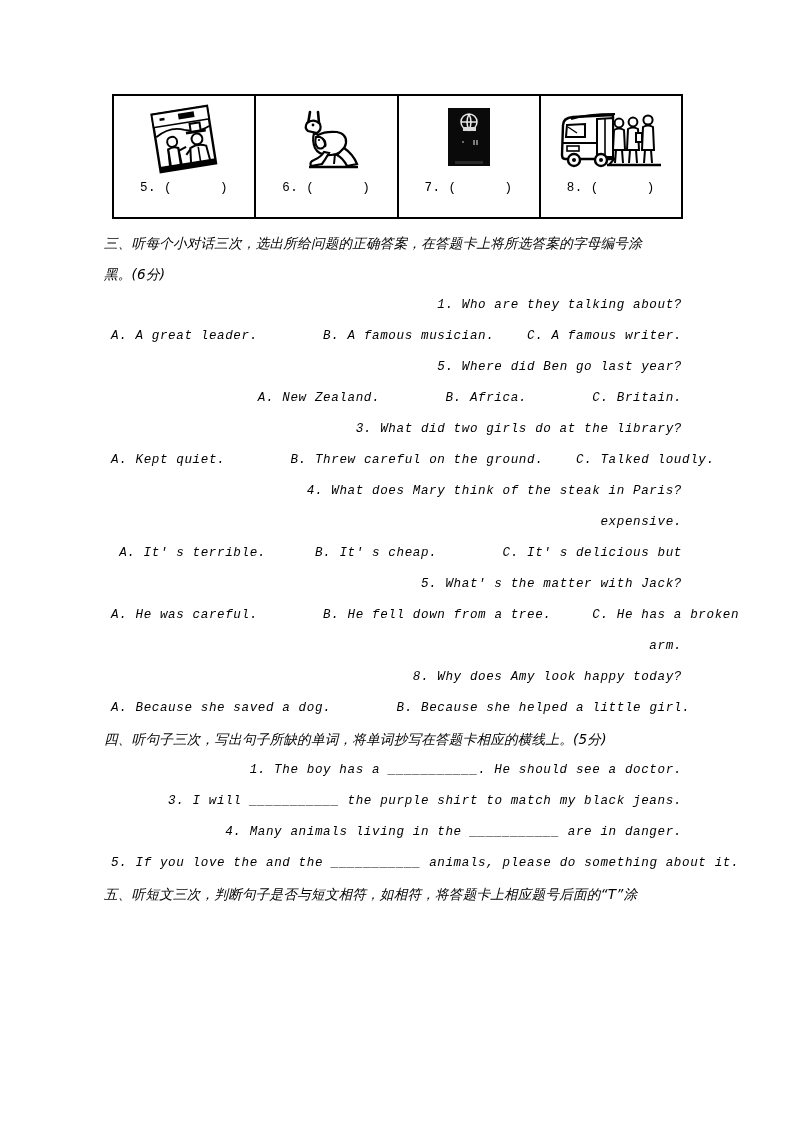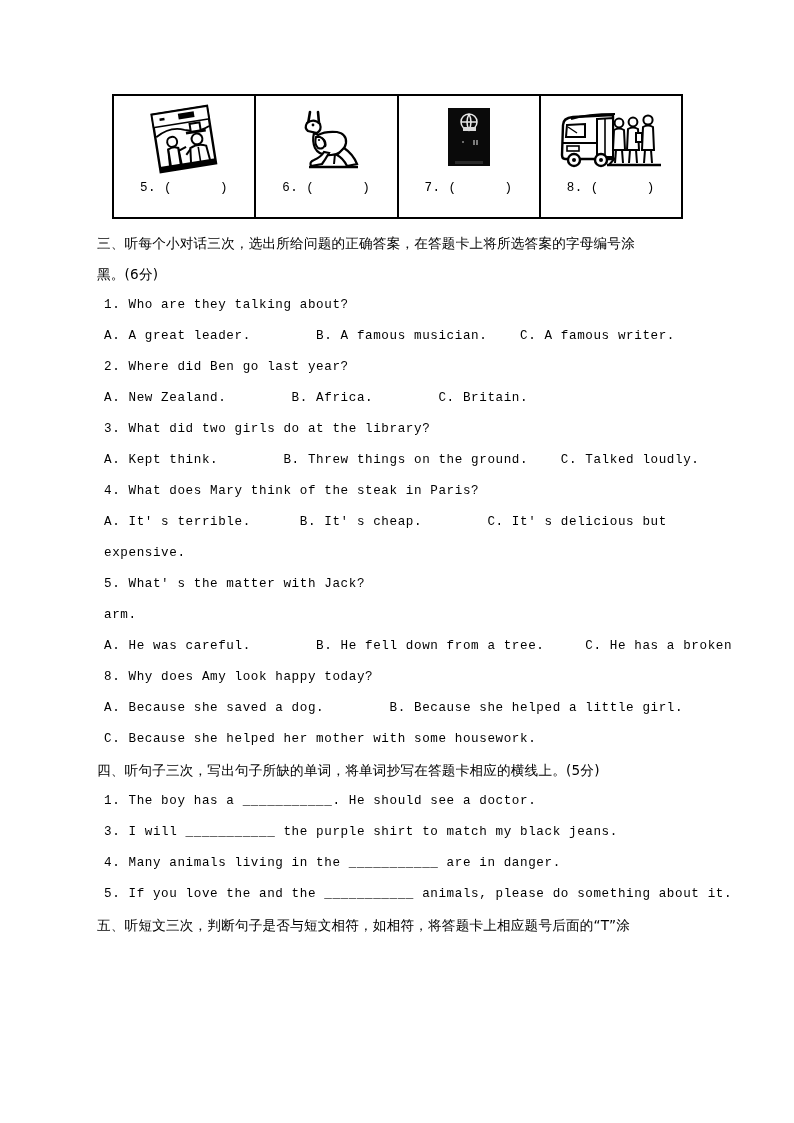--- a/index.html
+++ b/index.html
@@ -58,37 +58,39 @@
     font-size: 12.5px;
     letter-spacing: 0.5px;
     line-height: 1;
     margin-top: 2px;
     white-space: pre;
   }
 
   
   .body-text {
     position: absolute;
-    left: 97px;
+    left: 104px;
     top: 228px;
     width: 578px;
+    font-style: italic;
   }
   .cn-line {
     font-family: "DejaVu Sans", "Liberation Sans", sans-serif;
     font-size: 13.6px;
     line-height: 31px;
     letter-spacing: 0.2px;
     white-space: nowrap;
   }
   .en-line {
     font-size: 12.6px;
     line-height: 31px;
     letter-spacing: 0.6px;
     white-space: pre;
     padding-left: 7px;
+    text-align: right;
   }
 </style>
 </head>
 <body>
 
 <div class="page">
 
   <div class="pic-table">
 
     <div class="pic-cell">
@@ -210,37 +212,36 @@
   </div>
 
   <div class="body-text">
 
     <div class="cn-line">三、听每个小对话三次，选出所给问题的正确答案，在答题卡上将所选答案的字母编号涂</div>
     <div class="cn-line">黑。(6分)</div>
 
     <div class="en-line">1. Who are they talking about?</div>
     <div class="en-line">A. A great leader.        B. A famous musician.    C. A famous writer.</div>
 
-    <div class="en-line">2. Where did Ben go last year?</div>
+    <div class="en-line">5. Where did Ben go last year?</div>
     <div class="en-line">A. New Zealand.        B. Africa.        C. Britain.</div>
 
     <div class="en-line">3. What did two girls do at the library?</div>
-    <div class="en-line">A. Kept think.        B. Threw things on the ground.    C. Talked loudly.</div>
+    <div class="en-line">A. Kept quiet.        B. Threw careful on the ground.    C. Talked loudly.</div>
 
     <div class="en-line">4. What does Mary think of the steak in Paris?</div>
+    <div class="en-line">expensive.</div>
     <div class="en-line">A. It' s terrible.      B. It' s cheap.        C. It' s delicious but</div>
-    <div class="en-line">expensive.</div>
 
     <div class="en-line">5. What' s the matter with Jack?</div>
+    <div class="en-line">A. He was careful.        B. He fell down from a tree.     C. He has a broken</div>
     <div class="en-line">arm.</div>
-    <div class="en-line">A. He was careful.        B. He fell down from a tree.     C. He has a broken</div>
 
     <div class="en-line">8. Why does Amy look happy today?</div>
     <div class="en-line">A. Because she saved a dog.        B. Because she helped a little girl.</div>
-    <div class="en-line">C. Because she helped her mother with some housework.</div>
 
     <div class="cn-line">四、听句子三次，写出句子所缺的单词，将单词抄写在答题卡相应的横线上。(5分)</div>
 
     <div class="en-line">1. The boy has a ___________. He should see a doctor.</div>
     <div class="en-line">3. I will ___________ the purple shirt to match my black jeans.</div>
     <div class="en-line">4. Many animals living in the ___________ are in danger.</div>
     <div class="en-line">5. If you love the and the ___________ animals, please do something about it.</div>
 
     <div class="cn-line">五、听短文三次，判断句子是否与短文相符，如相符，将答题卡上相应题号后面的“T”涂</div>
 

